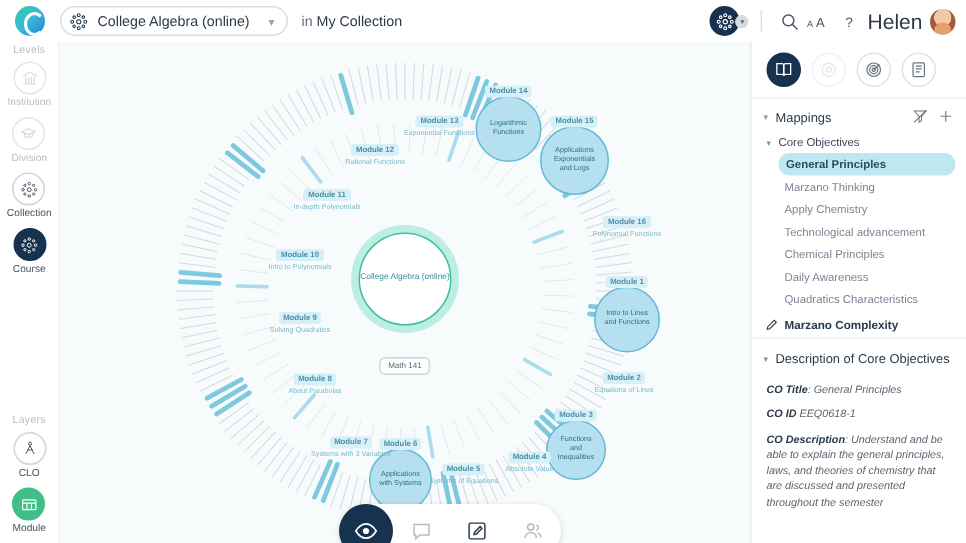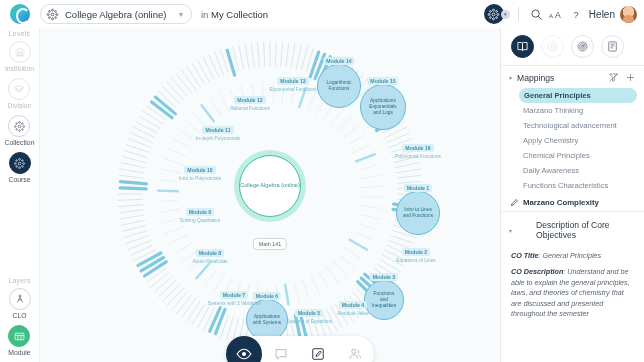--- a/index.html
+++ b/index.html
@@ -53,21 +53,21 @@
   .badge-caret {
     width: 9px; height: 9px; border-radius: 50%; background: #d7dbe0;
     margin-left: -3px; display: flex; align-items: center; justify-content: center;
     font-size: 5px; color: #5b6571;
   }
   .vsep { width: 1px; height: 14px; background: #dde1e7; margin: 0 8px; }
   .tb-btn {
     display: flex; align-items: center; justify-content: center;
     width: 20px; height: 20px; color: #4a5566;
   }
-  .tb-text { font-size: 10px; color: #2b3a4a; margin: 0 5px 0 2px; }
+  .tb-text { font-size: 14px; color: #2b3a4a; margin: 0 5px 0 2px; }
   .avatar {
     width: 17px; height: 17px; border-radius: 50%;
     background: radial-gradient(circle at 50% 34%, #f3c9a4 0 40%, #9c5b3b 42% 100%);
     margin-right: 7px; position: relative; overflow: hidden;
   }
   .avatar::after {
     content:""; position:absolute; left:3px; top:9px; width:11px; height:9px;
     border-radius: 50% 50% 0 0; background:#e8a06a;
   }
 
@@ -752,49 +752,56 @@
         </svg>
       </span>
       <span class="sect-icon">
         <svg width="11" height="11" viewBox="0 0 24 24" fill="none" stroke="#6a7482" stroke-width="1.6">
           <line x1="12" y1="4.5" x2="12" y2="19.5"></line>
             <line x1="4.5" y1="12" x2="19.5" y2="12"></line>
         </svg>
       </span>
     </div>
 
+    <div class="subsect">
+      <span class="caret-sm">▾</span>
+      <span class="lbl">Core Objectives</span>
+    </div>
 
     <div id="co-list">
         <div class="tree-item selected">General Principles</div>
         <div class="tree-item">Marzano Thinking</div>
+        <div class="tree-item">Apply Chemistry</div>
         <div class="tree-item">Technological advancement</div>
-        <div class="tree-item">Apply Chemistry</div>
         <div class="tree-item">Chemical Principles</div>
         <div class="tree-item">Daily Awareness</div>
-        <div class="tree-item">Functions Characteristics</div>
+        <div class="tree-item">Quadratics Characteristics</div>
       </div>
 
     <div class="tree-leaf-head">
       <span>
         <svg width="9" height="9" viewBox="0 0 24 24" fill="none" stroke="#2b3a4a" stroke-width="2">
           <path d="M4 20 L5 15.5 L16.5 4 L20 7.5 L8.5 19 Z"></path>
         </svg>
       </span>
       <span>Marzano Complexity</span>
     </div>
 
     <div class="panel-sep"></div>
 
-    <div class="sect-head" style="padding-top:8px;gap:19px;">
+    <div class="sect-head" style="padding-top:8px;">
       <span class="caret-sm">▾</span>
       <span class="sect-title">Description of Core Objectives</span>
     </div>
 
     <div class="desc-body">
       <div class="desc-row">
         <b>CO Title</b><span>: </span><span>General Principles</span>
       </div>
       <div class="desc-row">
+        <b>CO ID</b><span> </span><span>EEQ0618-1</span>
+      </div>
+      <div class="desc-row">
         <b>CO Description</b><span>: </span><span>Understand and be able to explain the general principles, laws, and theories of chemistry that are discussed and presented throughout the semester</span>
       </div>
     </div>
   </div>
 </div>
 
 </body></html>

